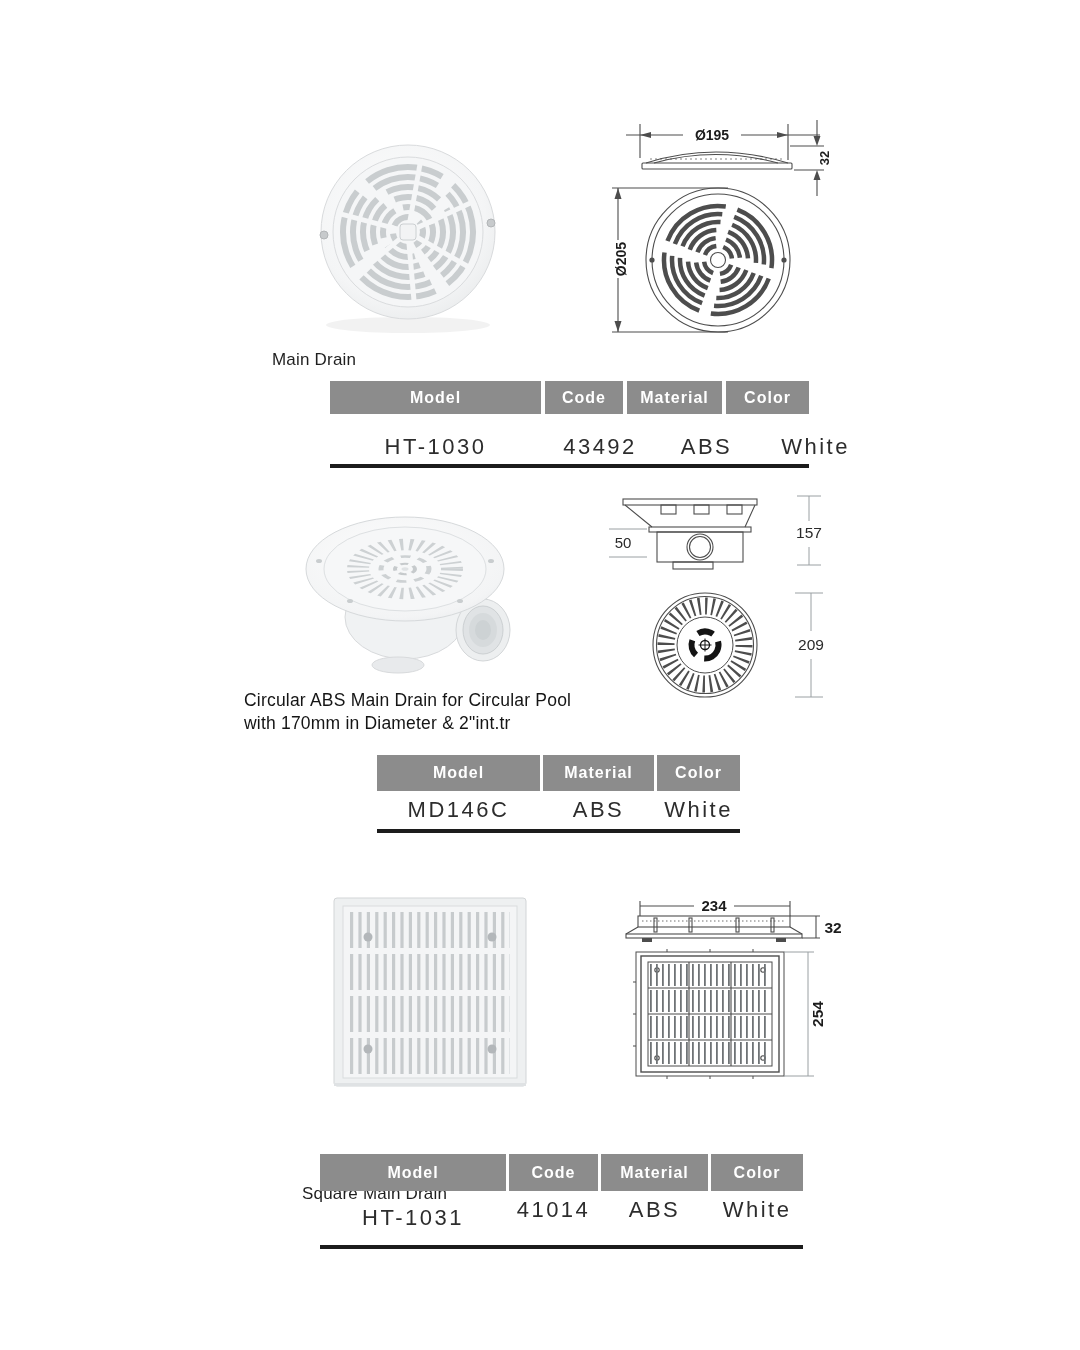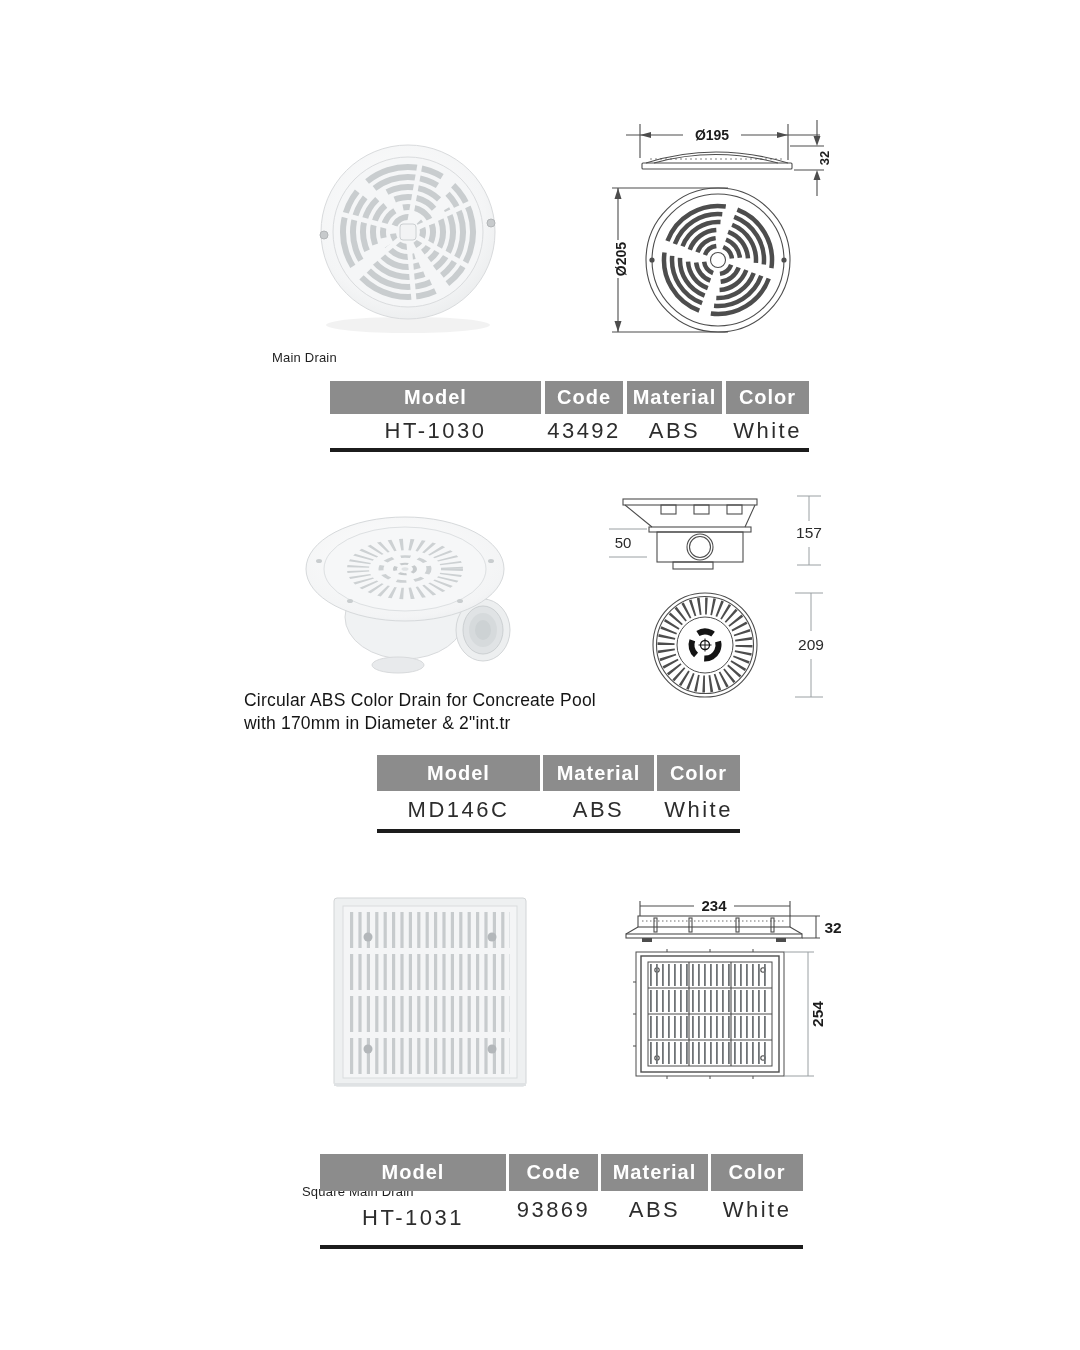--- a/index.html
+++ b/index.html
@@ -1,25 +1,25 @@
 <!DOCTYPE html>
 <html><head>
 <meta charset="utf-8">
 <style>
   html,body{margin:0;padding:0;}
   body{width:1080px;height:1350px;position:relative;background:#ffffff;
        font-family:"Liberation Sans", sans-serif;overflow:hidden;}
   .abs{position:absolute;}
-  .section-label{position:absolute;font-size:13px;color:#1f1f1f;letter-spacing:0.2px;}
+  .section-label{position:absolute;font-size:17px;color:#1f1f1f;letter-spacing:0.2px;}
   .desc{position:absolute;font-size:17.5px;line-height:23px;color:#151515;letter-spacing:0.2px;}
   .spec-table{position:absolute;display:flex;flex-direction:column;}
   .thead{display:flex;}
   .trow{display:flex;}
   .th{background:#8c8c8c;color:#ffffff;display:flex;align-items:center;justify-content:center;
-      font-weight:bold;font-size:20px;letter-spacing:1px;}
+      font-weight:bold;font-size:16px;letter-spacing:1px;}
   .td{display:flex;align-items:center;justify-content:center;
       font-size:22px;letter-spacing:2.5px;color:#2d2d2d;}
   .rule{height:4px;background:#1c1c1c;}
   svg text{font-family:"Liberation Sans", sans-serif;}
   .dimtext{fill:#1c1c1c;font-weight:bold;}
   .dimtext2{fill:#2a2a2a;font-weight:normal;}
 </style>
 </head>
 <body>
 
@@ -112,21 +112,21 @@
 
 <div class="section-label" style="left:272px;top:350px;">Main Drain</div>
 
 <div class="spec-table" style="left:330px;top:381px;">
   <div class="thead" style="gap:4px;">
     <div class="th" style="width:211px;height:33px;">Model</div>
     <div class="th" style="width:78px;height:33px;">Code</div>
     <div class="th" style="width:95px;height:33px;">Material</div>
     <div class="th" style="width:83px;height:33px;">Color</div>
   </div>
-  <div class="trow" style="gap:4px;">
+  <div class="trow" style="gap:20px;margin-top:16px;">
     <div class="td" style="width:211px;height:34px;">HT-1030</div>
     <div class="td" style="width:78px;height:34px;">43492</div>
     <div class="td" style="width:95px;height:34px;">ABS</div>
     <div class="td" style="width:83px;height:34px;">White</div>
   </div>
   <div class="rule" style="width:479px;"></div>
 </div>
 
 <svg class="abs" style="left:293px;top:487px;" width="225" height="200" viewBox="0 0 225 200">
   <defs>
@@ -187,21 +187,21 @@
     <path d="M204,11 V36 M204,62 V80"></path>
     <path d="M190,108 H218 M190,212 H218"></path>
     <path d="M206,108 V146 M206,174 V212"></path>
   </g>
   <text x="18" y="63" text-anchor="middle" font-size="15" class="dimtext2">50</text>
   <text x="204" y="53" text-anchor="middle" font-size="15.5" class="dimtext2">157</text>
   <text x="206" y="165" text-anchor="middle" font-size="15.5" class="dimtext2">209</text>
 </svg>
 
 <div class="desc" style="left:244px;top:689px;">
-  <div>Circular ABS Color Drain for Concreate Pool</div>
+  <div>Circular ABS Main Drain for Circular Pool</div>
   <div>with 170mm in Diameter &amp; 2"int.tr</div>
 </div>
 
 <div class="spec-table" style="left:377px;top:755px;">
   <div class="thead" style="gap:3px;">
     <div class="th" style="width:163px;height:36px;">Model</div>
     <div class="th" style="width:111px;height:36px;">Material</div>
     <div class="th" style="width:83px;height:36px;">Color</div>
   </div>
   <div class="trow" style="gap:3px;text-align:right;">
@@ -279,18 +279,18 @@
 
 <div class="spec-table" style="left:320px;top:1154px;">
   <div class="thead" style="gap:3px;">
     <div class="th" style="width:186px;height:37px;">Model</div>
     <div class="th" style="width:89px;height:37px;">Code</div>
     <div class="th" style="width:107px;height:37px;">Material</div>
     <div class="th" style="width:92px;height:37px;">Color</div>
   </div>
   <div class="trow" style="gap:3px;">
     <div class="td" style="width:186px;height:54px;">HT-1031</div>
-    <div class="td" style="width:89px;height:38px;">93869</div>
+    <div class="td" style="width:89px;height:38px;">41014</div>
     <div class="td" style="width:107px;height:38px;">ABS</div>
     <div class="td" style="width:92px;height:38px;">White</div>
   </div>
   <div class="rule" style="width:483px;"></div>
 </div>
 
 </body></html>

